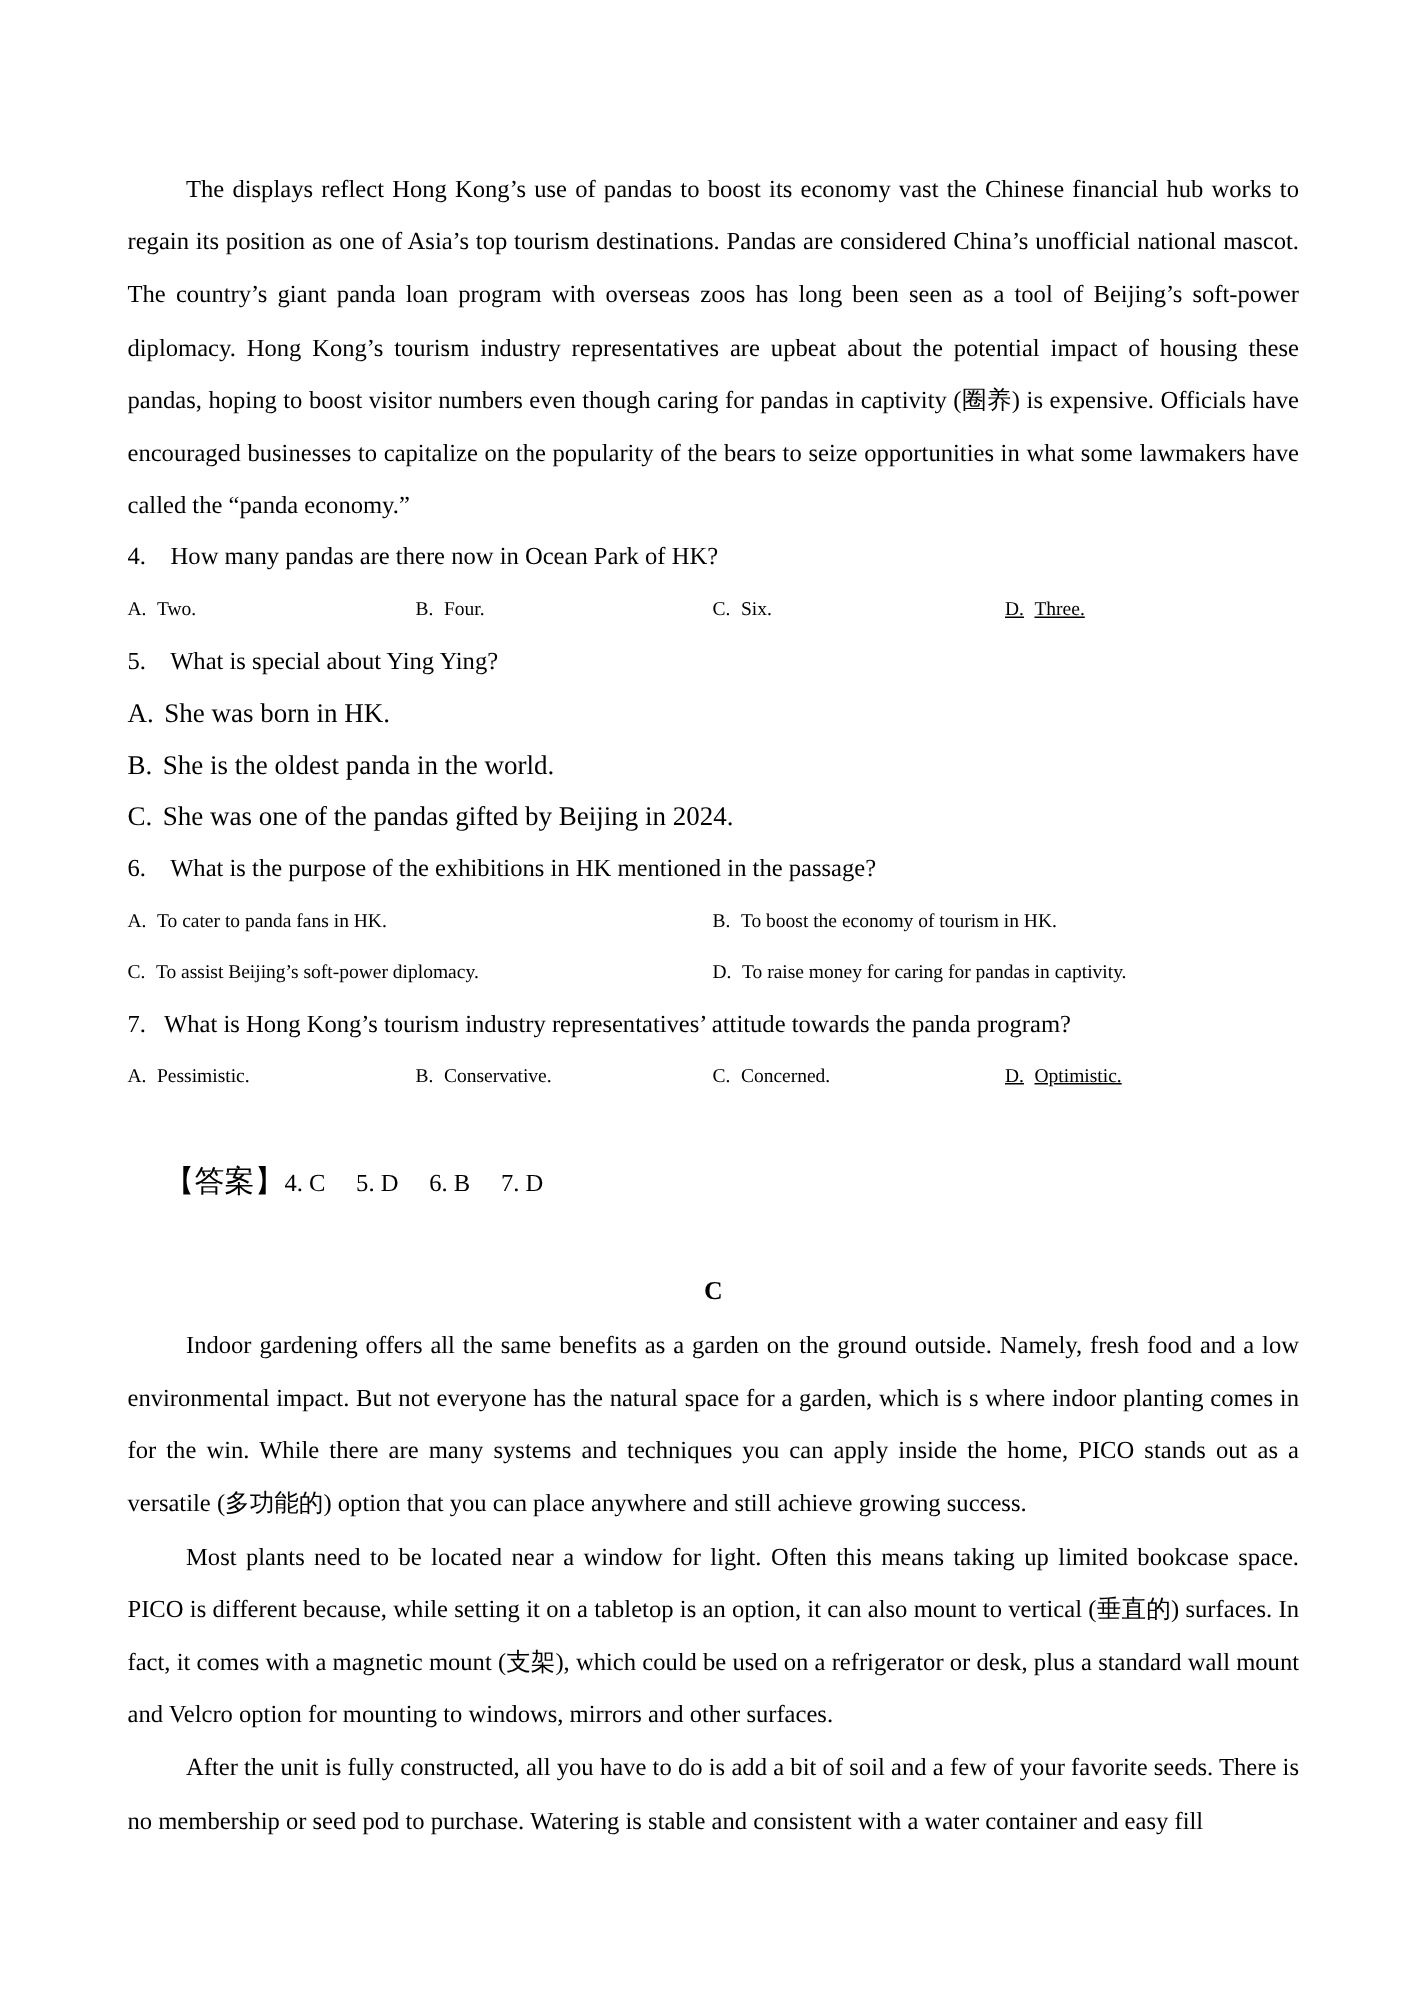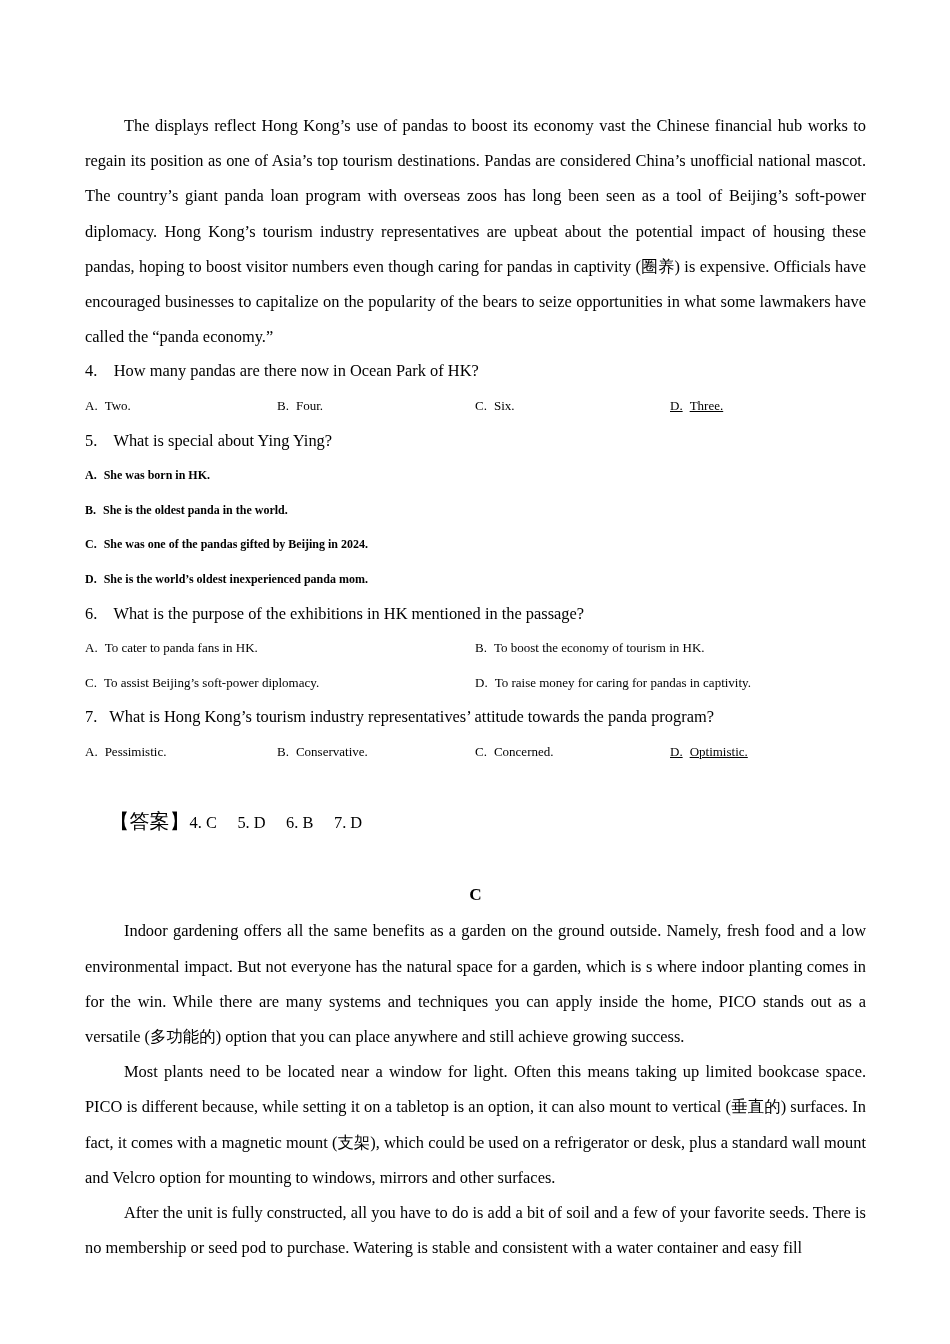--- a/index.html
+++ b/index.html
@@ -58,24 +58,23 @@
   .c2 { left: 192px; }
   .c3 { left: 390px; }
   .c4 { left: 585px; text-decoration: underline; }
   .half1 { left: 0px; }
   .half2 { left: 390px; }
   .opt .ltr {
     margin-right: 7px;
   }
   
   .opt-single {
-    font-size: 12px;
+    font-size: 18px;
     line-height: 34.6px;
     white-space: nowrap;
-    font-weight: bold;
   }
   .opt-single .ltr {
     margin-right: 7px;
   }
   
   .answer-line {
     font-size: 16.4px;
     line-height: 34.6px;
     white-space: pre;
     font-family: "Liberation Serif", "DejaVu Serif", serif;
@@ -128,23 +127,20 @@
     </div>
     <div class="opt-single">
       <span class="ltr">A.</span><span>She was born in HK.</span>
     </div>
     <div class="opt-single">
       <span class="ltr">B.</span><span>She is the oldest panda in the world.</span>
     </div>
     <div class="opt-single">
       <span class="ltr">C.</span><span>She was one of the pandas gifted by Beijing in 2024.</span>
     </div>
-    <div class="opt-single">
-      <span class="ltr">D.</span><span>She is the world’s oldest inexperienced panda mom.</span>
-    </div>
 
     <div class="qline">
       <span>6.</span>
       <span>&nbsp;&nbsp;</span>
       <span>What is the purpose of the exhibitions in HK mentioned in the passage?</span>
     </div>
     <div class="opts">
       <span class="opt half1">
         <span class="ltr">A.</span><span>To cater to panda fans in HK.</span>
       </span>

